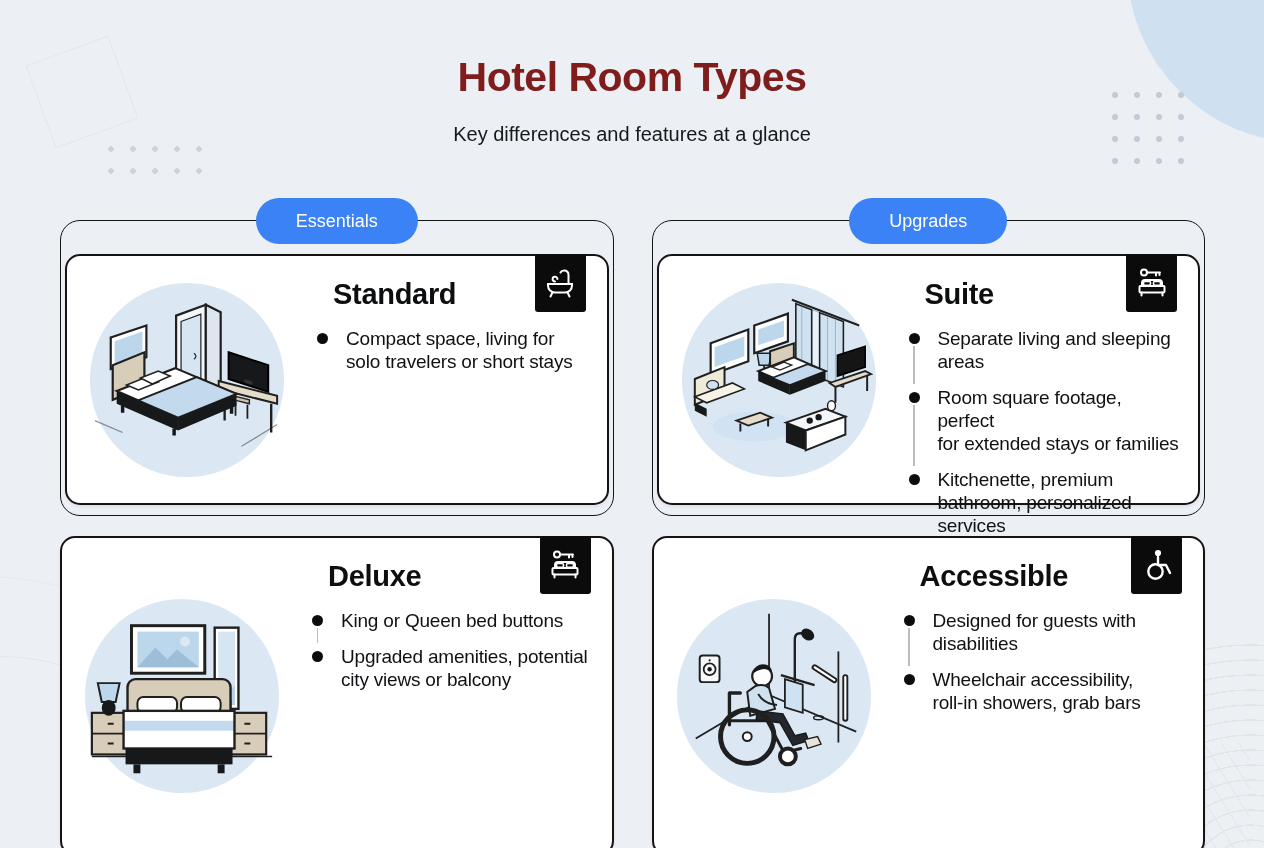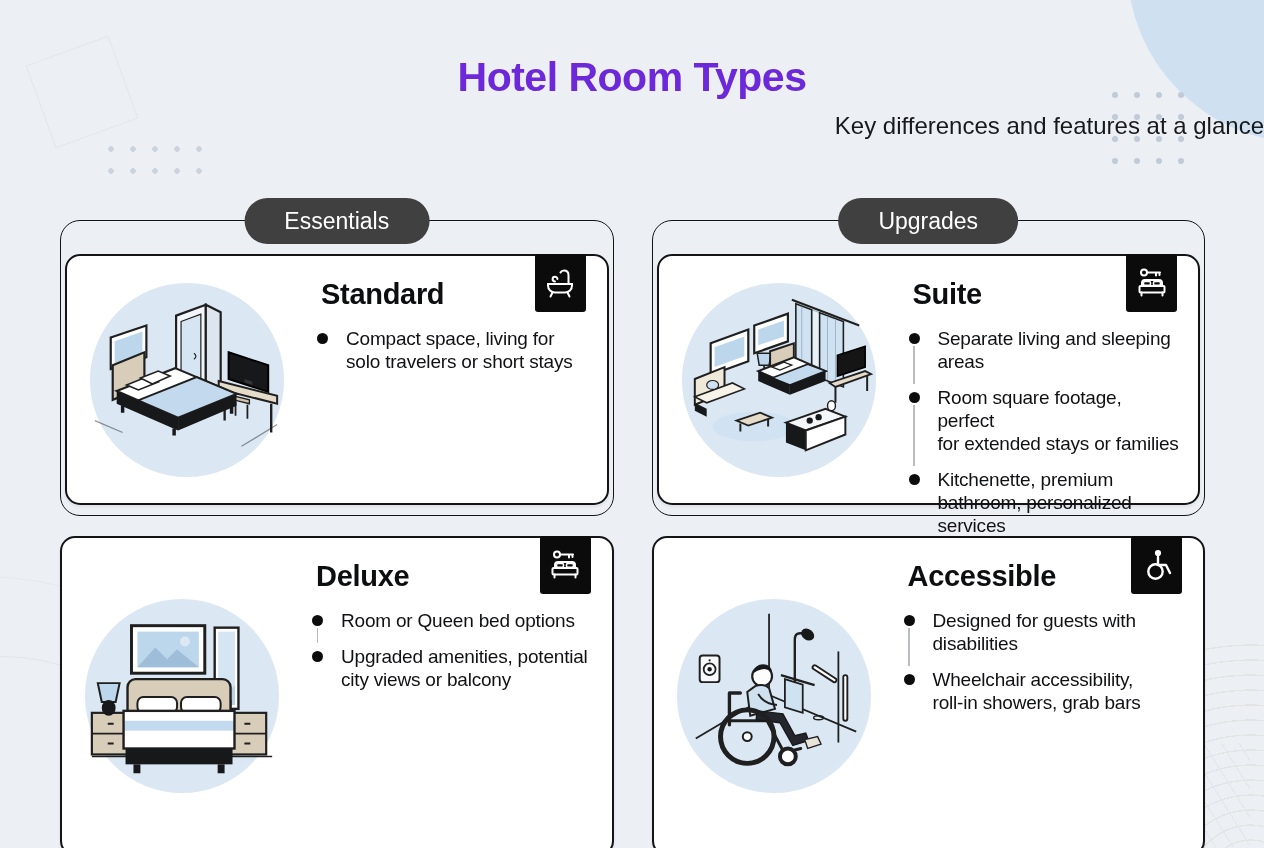--- a/index.html
+++ b/index.html
@@ -18,38 +18,38 @@
     background-image:radial-gradient(circle,#c2ccd8 2.8px,transparent 3.2px);background-size:22px 22px;}
   .deco-ripples{right:0;bottom:0;width:330px;height:210px;opacity:.85;
     background:repeating-radial-gradient(circle at 96% 118%, #e0e3e0 0 1.4px, transparent 1.4px 15px);}
   .deco-hatch{left:950px;bottom:0;width:300px;height:105px;opacity:.8;
     background:repeating-linear-gradient(58deg, #e2e5e9 0 1.3px, transparent 1.3px 15px);}
   .deco-arc1{width:430px;height:430px;border:1.5px solid #e2e6eb;border-radius:50%;left:-215px;bottom:-240px;}
   .deco-arc2{width:660px;height:660px;border:1.5px solid #e6eaef;border-radius:50%;left:-350px;bottom:-390px;}
   .deco-tl-shape{width:86px;height:86px;border:1.5px solid #e3e7ed;left:38px;top:48px;transform:rotate(-20deg);}
   
   .header{position:absolute;top:0;left:0;right:0;text-align:center;}
-  .main-title{margin:54px 0 0;font-size:41px;font-weight:800;letter-spacing:-.5px;color:#6d28d9;}
-  .subtitle{margin-top:11px;font-size:24px;font-weight:400;color:#17191d;text-align:right;}
+  .main-title{margin:54px 0 0;font-size:41px;font-weight:800;letter-spacing:-.5px;color:#7f1d1d;}
+  .subtitle{margin-top:22px;font-size:20px;font-weight:400;color:#17191d;}
   
   .columns{position:absolute;left:60px;top:220px;width:1145px;display:flex;gap:38px;}
   .column{flex:1;display:flex;flex-direction:column;}
   .group-box{position:relative;border:1.6px solid #141414;border-radius:20px;height:296px;
     padding:33px 4px 10px;box-sizing:border-box;}
   .pill{position:absolute;top:-23px;left:50%;transform:translateX(-50%);
-    background:#404040;color:#fff;font-size:23px;height:46px;line-height:46px;
+    background:#3b82f6;color:#fff;font-size:18px;height:46px;line-height:46px;
     padding:0 40px;border-radius:24px;white-space:nowrap;}
   .card{position:relative;background:#fff;border:2px solid #141414;border-radius:15px;height:100%;
     box-sizing:border-box;box-shadow:0 2px 3px rgba(25,35,55,.07);}
   .card.standalone{margin-top:20px;height:320px;}
   .badge{position:absolute;top:-2px;right:21px;width:51px;height:58px;background:#0b0b0b;
     border-radius:3px;display:flex;align-items:center;justify-content:center;}
   .illus{position:absolute;left:16px;top:50%;transform:translateY(-50%);width:208px;height:208px;}
   .content{position:absolute;left:250px;top:22px;right:16px;}
-  .card-title{font-size:29px;font-weight:800;margin:0 4px 16px;letter-spacing:-.3px;color:#0d0e10;}
+  .card-title{font-size:29px;font-weight:800;margin:0 16px 16px;letter-spacing:-.3px;color:#0d0e10;}
   .bullets{list-style:none;margin:0;padding:0;}
   .bullets li{position:relative;padding-left:29px;margin-bottom:13px;
     font-size:19px;line-height:23px;letter-spacing:-.2px;white-space:pre-line;color:#101114;}
   .bullets li::before{content:"";position:absolute;left:0;top:6px;width:11px;height:11px;
     border-radius:50%;background:#0c0c0c;}
   .bullets li:not(:last-child)::after{content:"";position:absolute;left:4.6px;top:19px;bottom:-11px;
     width:1.8px;background:#b9bdc2;}
 </style>
 </head>
 <body>
@@ -163,21 +163,21 @@
           <rect x="46" y="120" width="112" height="38" fill="none" stroke="#1f1f1f" stroke-width="2.4"></rect>
           <rect x="48" y="158" width="108" height="16" fill="#17181a"></rect>
           <rect x="56" y="174" width="7" height="9" fill="#17181a"></rect>
           <rect x="141" y="174" width="7" height="9" fill="#17181a"></rect>
         </svg>
       </div>
 
       <div class="content">
         <h2 class="card-title">Deluxe</h2>
         <ul class="bullets">
-          <li>Room or Queen bed options</li>
+          <li>King or Queen bed buttons</li>
           <li>Upgraded amenities, potential
 city views or balcony</li>
         </ul>
       </div>
     </article>
   </div>
 
   <div class="column">
     <section class="group-box">
       <div class="pill">Upgrades</div>

